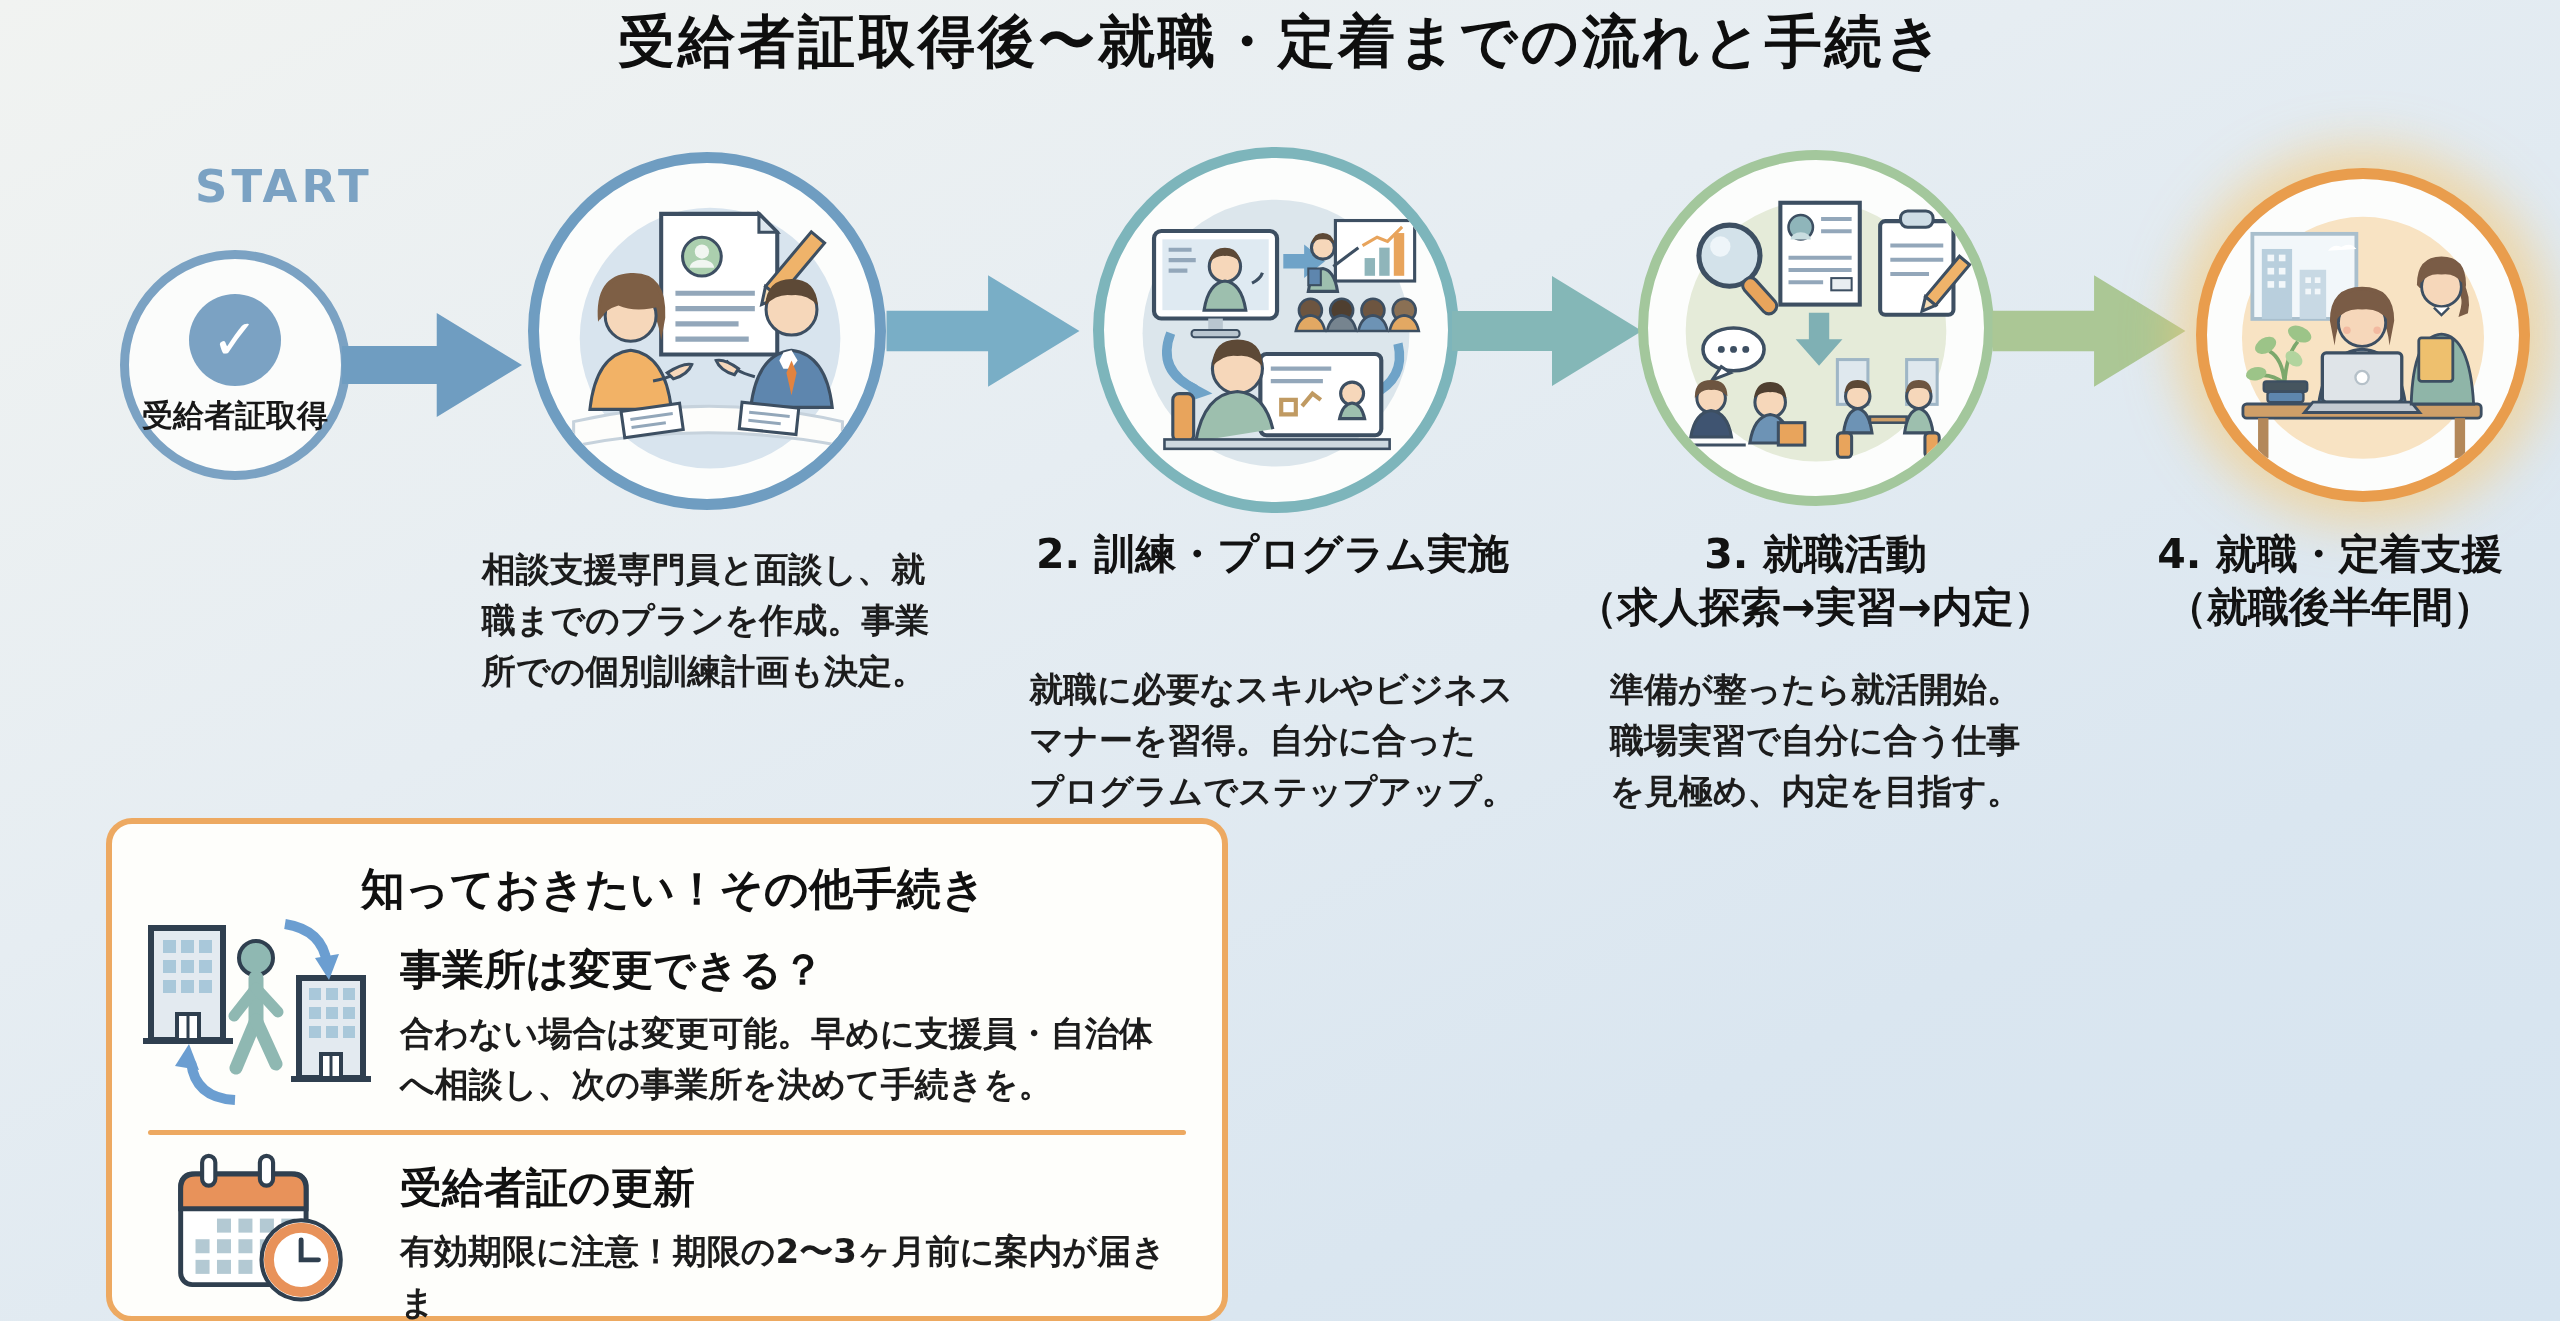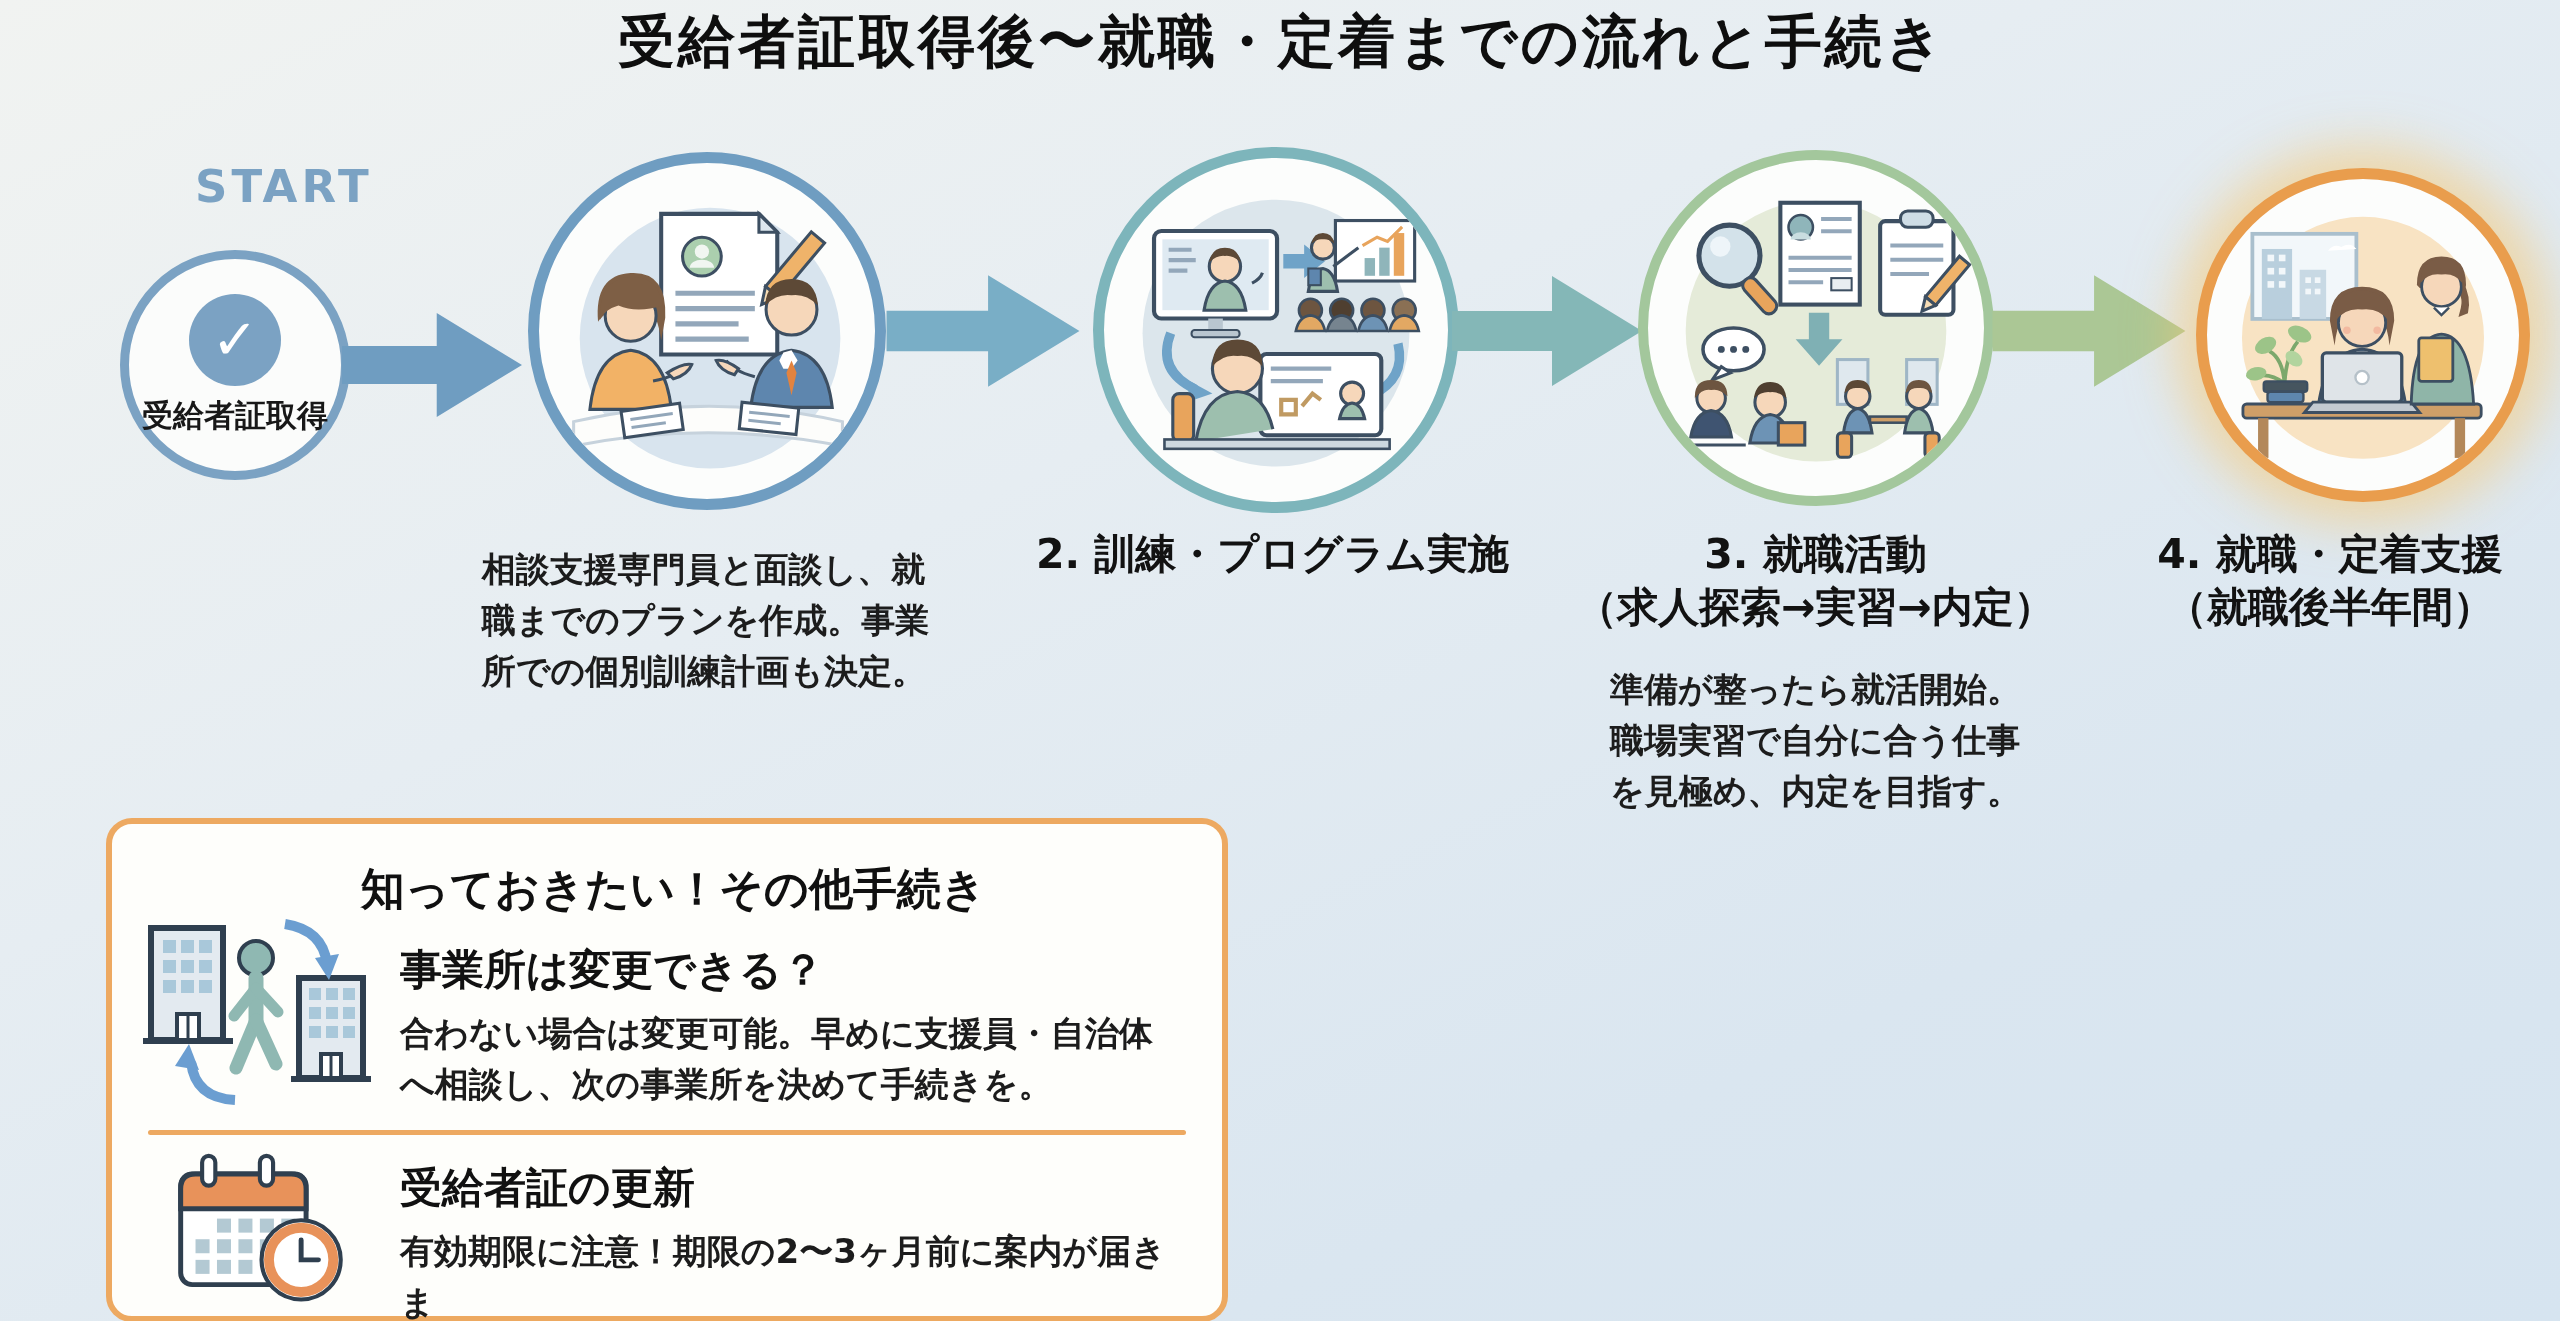--- a/index.html
+++ b/index.html
@@ -343,20 +343,23 @@
     </svg>
   </div>
 
   <div class="step-col col-1">
     <div class="step-desc">相談支援専門員と面談し、就
 職までのプランを作成。事業
 所での個別訓練計画も決定。</div>
   </div>
   <div class="step-col col-2">
     <div class="step-title">2. 訓練・プログラム実施</div>
+    <div class="step-desc">就職に必要なスキルやビジネス
+マナーを習得。自分に合った
+プログラムでステップアップ。</div>
   </div>
   <div class="step-col col-3">
     <div class="step-title">3. 就職活動
 （求人探索→実習→内定）</div>
     <div class="step-desc">準備が整ったら就活開始。
 職場実習で自分に合う仕事
 を見極め、内定を目指す。</div>
   </div>
   <div class="step-col col-4">
     <div class="step-title">4. 就職・定着支援

